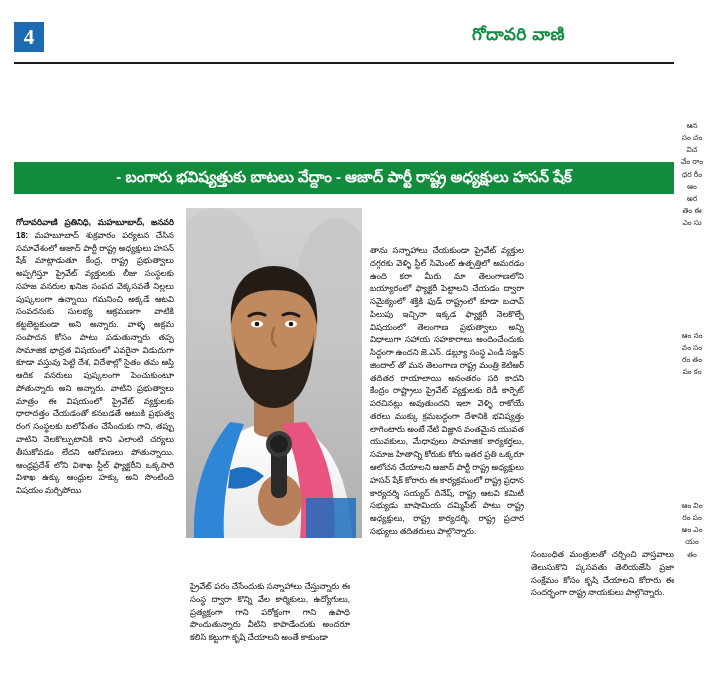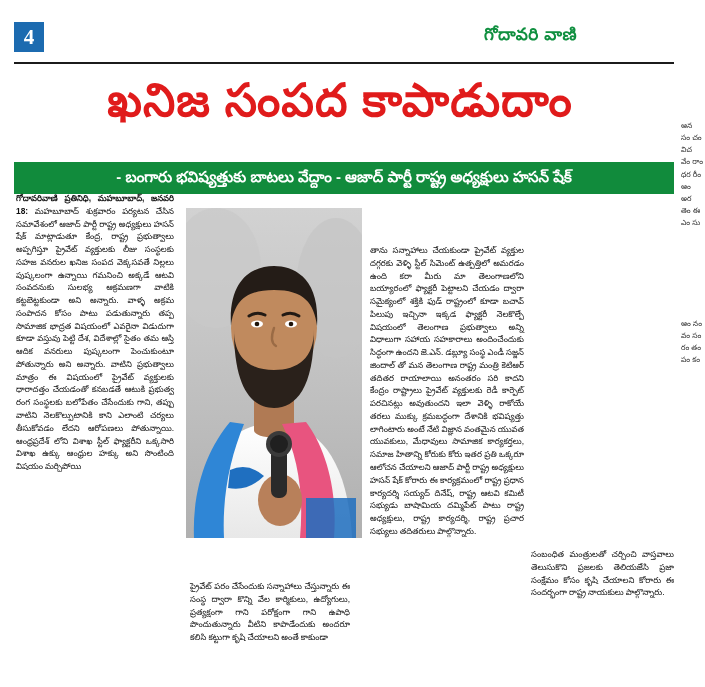--- a/index.html
+++ b/index.html
@@ -41,21 +41,21 @@
     color: #ffffff;
     font-size: 21px;
     font-weight: bold;
     display: flex;
     align-items: center;
     justify-content: center;
     font-family: "Liberation Serif", serif;
   }
   .masthead-title {
     position: absolute;
-    right: 128px;
+    right: 140px;
     top: 25px;
     font-size: 17px;
     font-weight: bold;
     color: #0f8f3f;
     letter-spacing: 0.5px;
     font-family: "Liberation Sans", sans-serif;
   }
   .masthead-rule {
     position: absolute;
     left: 14px;
@@ -105,21 +105,21 @@
     color: #111111;
     text-align: justify;
     font-family: "Liberation Sans", sans-serif;
     word-spacing: -0.3px;
   }
   .col .lead {
     font-weight: bold;
   }
   .col-1 {
     left: 16px;
-    top: 192px;
+    top: 216px;
     width: 158px;
     height: 460px;
   }
   .col-2 {
     left: 370px;
     top: 220px;
     width: 154px;
     height: 460px;
     margin-top: 24px;
   }
@@ -145,23 +145,24 @@
   
   .gutter {
     position: absolute;
     right: 2px;
     width: 22px;
     font-size: 7.5px;
     line-height: 1.62;
     color: #2b2b2b;
     overflow: hidden;
     font-family: "Liberation Sans", sans-serif;
+    text-align: center;
   }
   .gutter-top { top: 120px; height: 190px; }
-  .gutter-mid { top: 318px; height: 130px; }
+  .gutter-mid { top: 330px; height: 130px; }
   .gutter-bot { top: 500px; height: 180px; }
 
   
   .photo {
     position: absolute;
     left: 186px;
     top: 208px;
     width: 176px;
     height: 330px;
     background: linear-gradient(180deg, #cfcfcf 0%, #bdbdbd 45%, #b3b3b3 100%);
@@ -173,21 +174,20 @@
 <body>
 
 <div class="page">
 
   <div class="masthead">
     <div class="page-number-box">4</div>
     <div class="masthead-title">గోదావరి వాణి</div>
   </div>
   <div class="masthead-rule"></div>
 
-  <div class="headline">ఖనిజ సంపద కాపాడుదాం</div>
 
   <div class="subhead-band">- బంగారు భవిష్యత్తుకు బాటలు వేద్దాం - ఆజాద్ పార్టీ రాష్ట్ర అధ్యక్షులు హసన్ షేక్</div>
 
   <div class="col col-1">
     <span class="lead">గోదావరివాణి ప్రతినిధి, మహబూబాద్, జనవరి 18:</span><span> మహబూబాద్ శుక్రవారం పర్యటన చేసిన సమావేశంలో ఆజాద్ పార్టీ రాష్ట్ర అధ్యక్షులు హసన్ షేక్ మాట్లాడుతూ కేంద్ర, రాష్ట్ర ప్రభుత్వాలు అప్పగిస్తూ ప్రైవేట్ వ్యక్తులకు లీజు సంస్థలకు సహజ వనరుల ఖనిజ సంపద వెక్కసవతే నిల్లలు పుష్కలంగా ఉన్నాయి గమనించి అక్కడే ఆటవి సంవదనుకు సులభ్య ఆక్రమణగా వాటికి కట్టబెట్టకుండా అని అన్నారు. వాళ్ళ అక్రమ సంపాదన కోసం పాటు పడుతున్నారు తప్ప సామాజిక భాద్రత విషయంలో ఎవరైనా విడుదుగా కూడా వస్తువు పెట్టి దేశ, విదేశాల్లో సైతం తమ ఆస్తి ఆదిక వనరులు పుష్కలంగా పెంచుకుంటూ పోతున్నారు అని అన్నారు. వాటిని ప్రభుత్వాలు మాత్రం ఈ విషయంలో ప్రైవేట్ వ్యక్తులకు ధారాదత్తం చేయడంతో కనబడతే ఆటుకి ప్రభుత్వ రంగ సంస్థలకు బలోపేతం చేసేందుకు గాని, తప్పు వాటిని నెలకొల్పుటానికి కాని ఎలాంటి చర్యలు తీసుకోవడం లేదని ఆరోపణలు పోతున్నాయి. ఆంధ్రప్రదేశ్ లోని విశాఖ స్టీల్ ఫ్యాక్టరీని ఒక్కసారి విశాఖ ఉక్కు ఆంధ్రుల హక్కు అని సొంటింది విషయం మర్చిపోయి</span>
   </div>
 
   <div class="photo">
     <svg width="176" height="330" viewBox="0 0 176 330" xmlns="http://www.w3.org/2000/svg">
       <defs>
@@ -236,21 +236,21 @@
       <circle cx="93" cy="236" r="13" fill="#3a3a3a"></circle>
       <circle cx="93" cy="236" r="9" fill="#202020"></circle>
 
       <rect x="120" y="290" width="50" height="40" fill="#1f6fc0" opacity="0.85"></rect>
     </svg>
   </div>
 
   <div class="col col-2">తాను సన్నాహాలు చేయకుండా ప్రైవేట్ వ్యక్తుల దగ్గరకు వెళ్ళి స్టీల్ సిమెంట్ ఉత్పత్తిలో అమరడం ఉంది కరా మీరు మా తెలంగాణలోని బయ్యారంలో ఫ్యాక్టరీ పెట్టాలని చేయడం ద్వారా సమైక్యంలో శక్తికి ఫుడ్ రాష్ట్రంలో కూడా బచావ్ పిలుపు ఇచ్చినా ఇక్కడ ఫ్యాక్టరీ నెలకొల్పే విషయంలో తెలంగాణ ప్రభుత్వాలు అన్ని విధాలుగా సహాయ సహకారాలు అందించేందుకు సిద్ధంగా ఉందని జె.ఎన్. డబ్ల్యూ సంస్థ ఎండీ సజ్జన్ జిందాల్ తో మన తెలంగాణ రాష్ట్ర మంత్రి కెటిఆర్ తదితర రాయాలాయి అనంతరం సరి కాదని కేంద్రం రాష్ట్రాలు ప్రైవేట్ వ్యక్తులకు రెడీ కార్పెట్ పరచినట్లు అవుతుందని ఇలా వెళ్ళి రాకోయే తరలు ముక్కు క్రమబద్ధంగా దేశానికి భవిష్యత్తు లాగింటారు అంటే నేటి విజ్ఞాన వంతమైన యువత యువకులు, మేధావులు సామాజిక కార్యకర్తలు, సమాజ హితాన్ని కోరుకు కోరు ఇతర ప్రతి ఒక్కరూ ఆలోచన చేయాలని ఆజాద్ పార్టీ రాష్ట్ర అధ్యక్షులు హసన్ షేక్ కోరారు ఈ కార్యక్రమంలో రాష్ట్ర ప్రధాన కార్యదర్శి సయ్యద్ దినేష్, రాష్ట్ర ఆటవి కమిటీ సభ్యుడు బాషామియ దమ్మిపేట్ పాటు రాష్ట్ర అధ్యక్షులు, రాష్ట్ర కార్యదర్శి, రాష్ట్ర ప్రచార సభ్యులు తదితరులు పాల్గొన్నారు.</div>
 
   <div class="col col-bottom-left">ప్రైవేట్ పరం చేసేందుకు సన్నాహాలు చేస్తున్నారు ఈ సంస్థ ద్వారా కొన్ని వేల కార్మికులు, ఉద్యోగులు, ప్రత్యక్షంగా గాని పరోక్షంగా గాని ఉపాధి పొందుతున్నారు వీటిని కాపాడేందుకు అందరూ కలిసి కట్టుగా కృషి చేయాలని అంతే కాకుండా</div>
-  <div class="col col-3">సంబంధిత మంత్రులతో చర్చించి వాస్తవాలు తెలుసుకొని ప్రజలకు తెలియజేసి ప్రజా సంక్షేమం కోసం కృషి చేయాలని కోరారు ఈ సందర్భంగా రాష్ట్ర నాయకులు పాల్గొన్నారు.</div>
+  <div class="col col-3">సంబంధిత మంత్రులతో చర్చించి వాస్తవాలు తెలుసుకొని ప్కసవతు తెలియజేసి ప్రజా సంక్షేమం కోసం కృషి చేయాలని కోరారు ఈ సందర్భంగా రాష్ట్ర నాయకులు పాల్గొన్నారు.</div>
 
   <div class="gutter gutter-top">ఆన
 సం
 చం
 విచ
 వేం
 రాం
 ధర
 రీం
 ఆం
@@ -260,14 +260,22 @@
 ఎం
 సు</div>
   <div class="gutter gutter-mid">ఆం
 నం
 వం
 సం
 రం
 తం
 పం
 కం</div>
+  <div class="gutter gutter-bot">ఆం
+విం
+రం
+పం
+అం
+ఎం
+యం
+తం</div>
 
 </div>
 
 </body></html>

